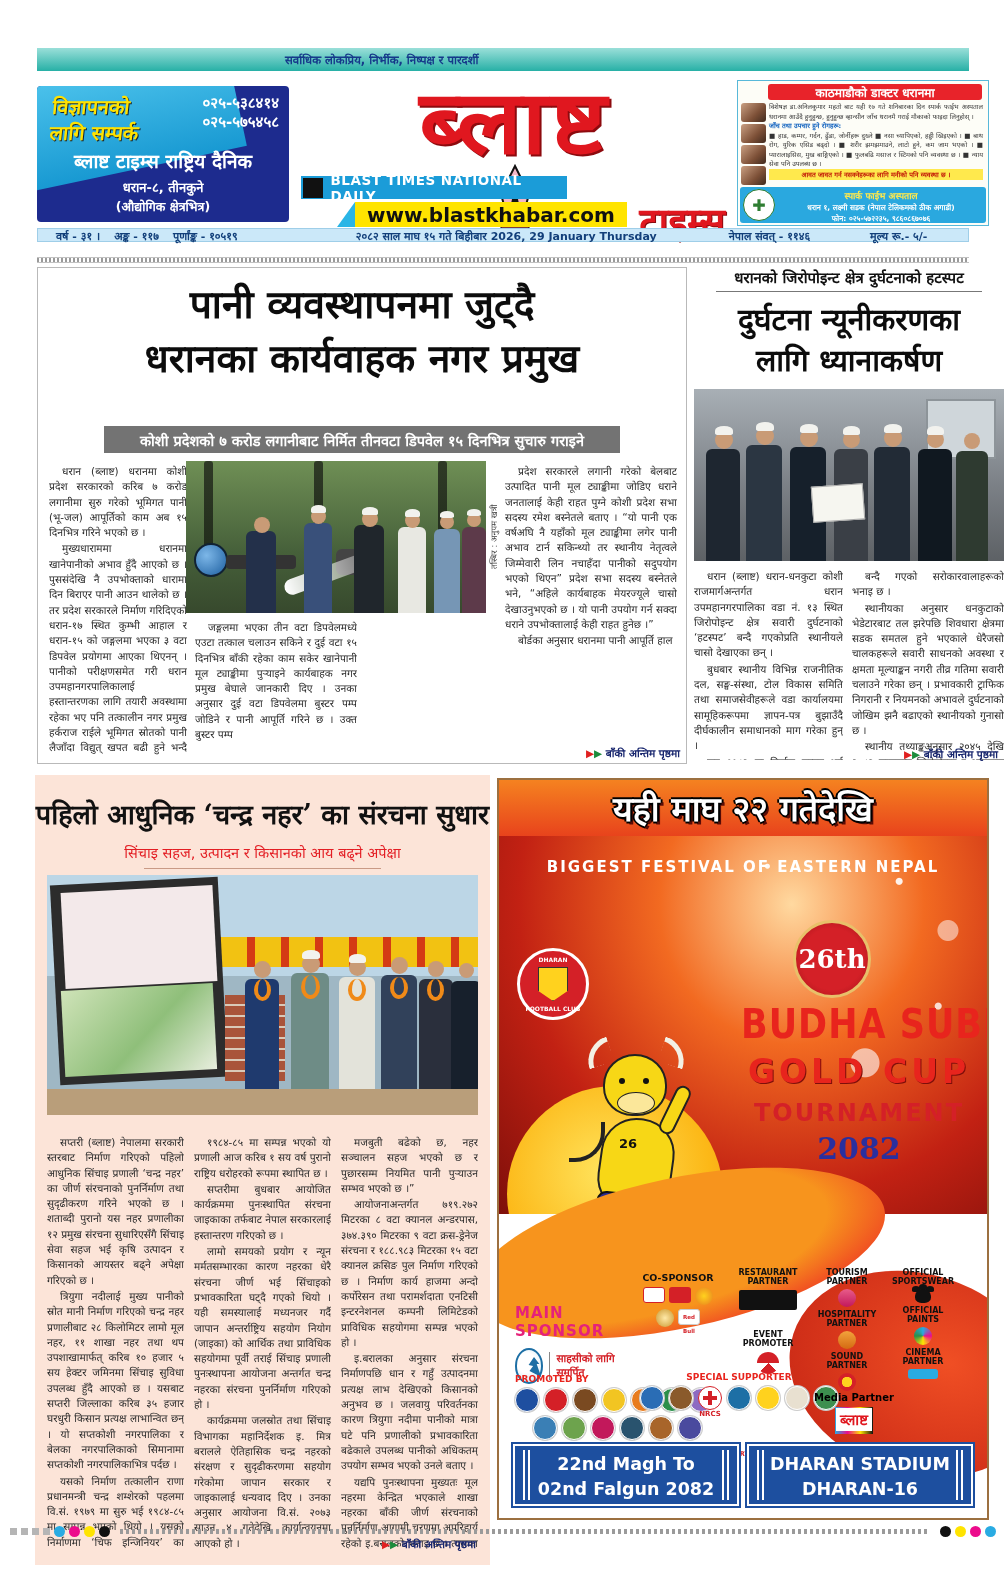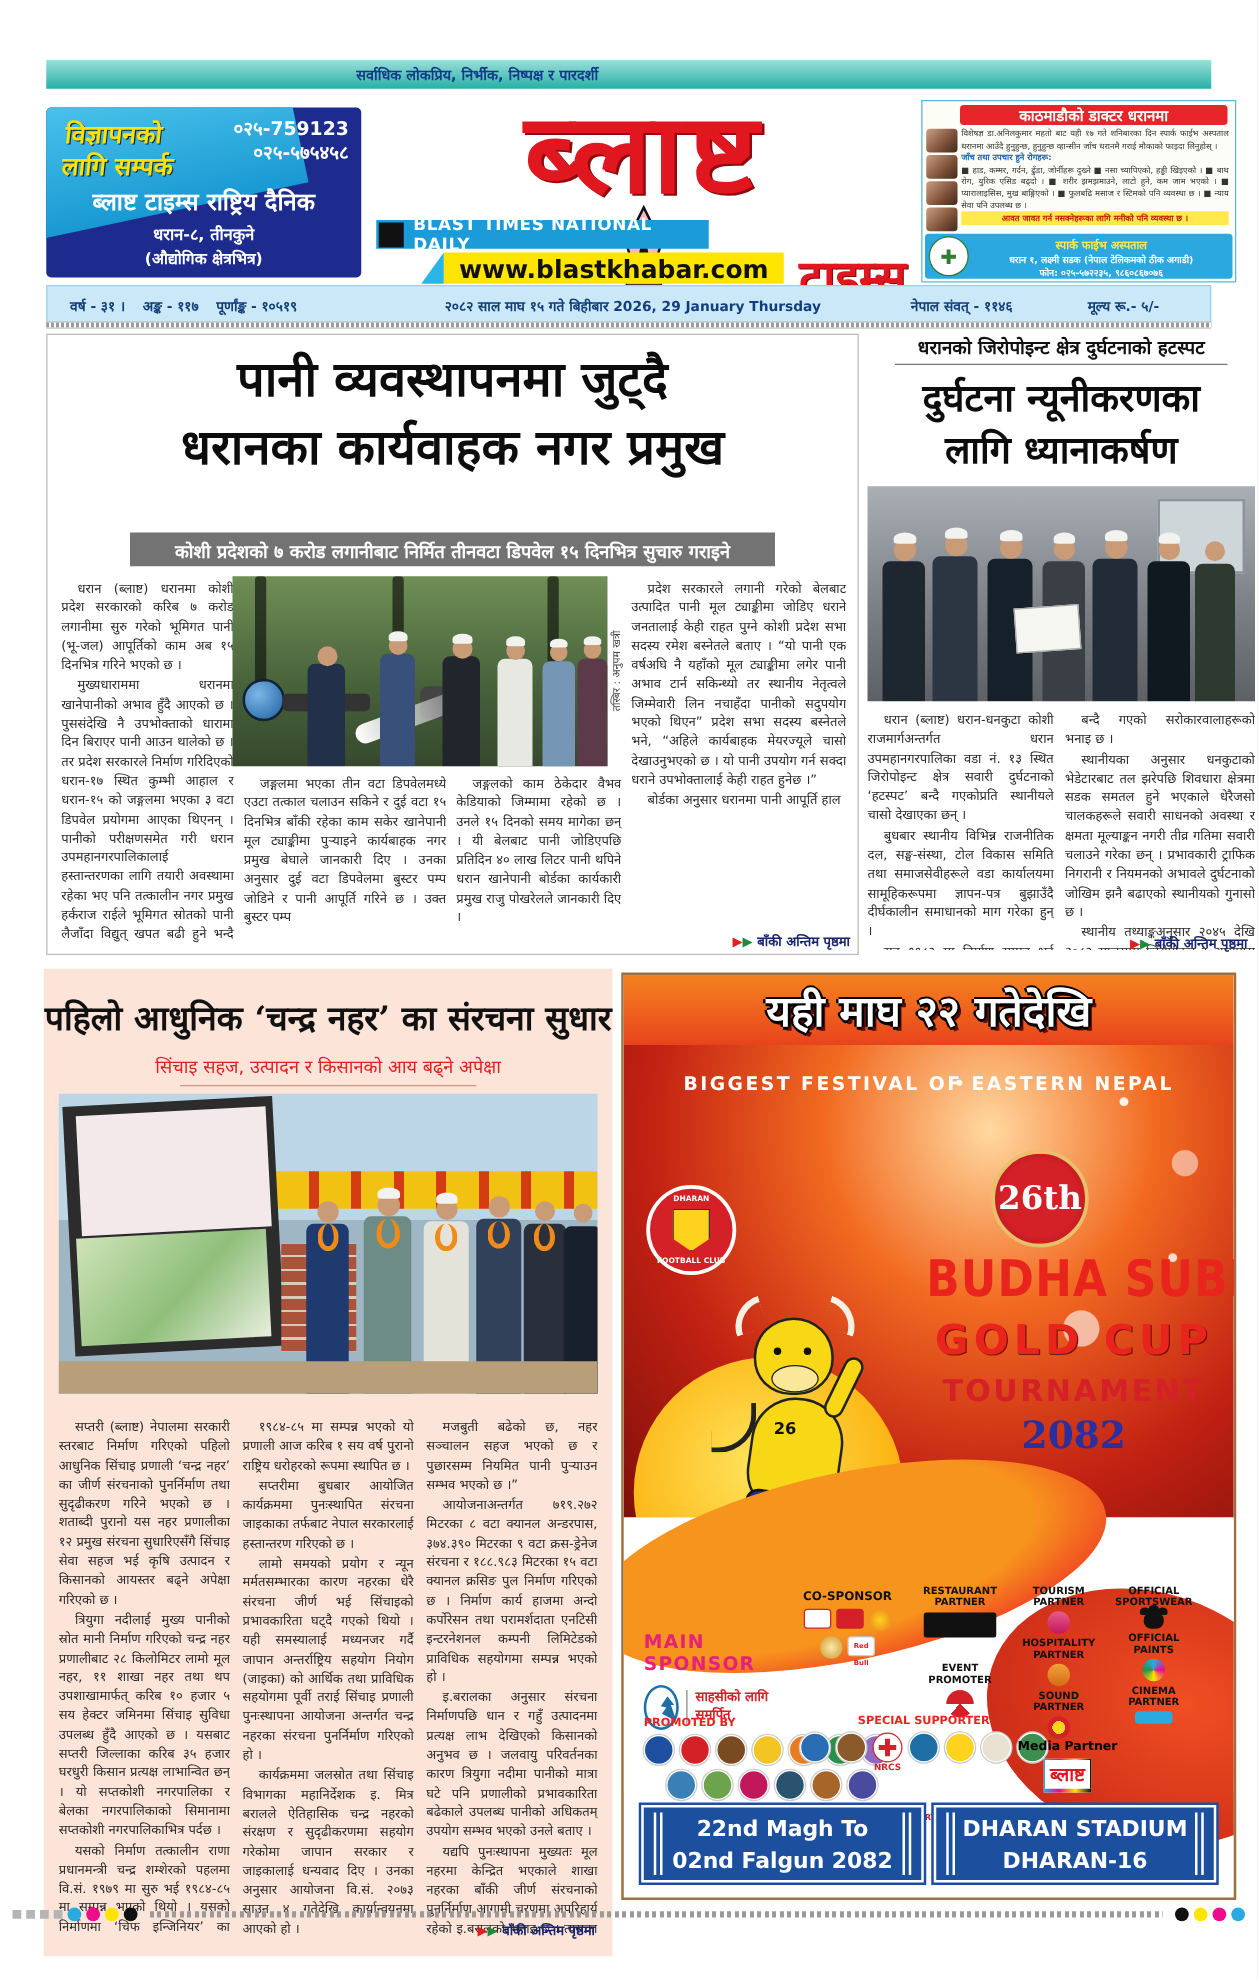--- a/index.html
+++ b/index.html
@@ -65,21 +65,21 @@
   #docad .d-foot { position:absolute; left:2px; right:2px; bottom:2px; height:36px;
     background:#2aa8df; border-radius:3px; color:#fff; text-align:center; padding-left:36px; }
   #docad .d-foot .h { color:#ffe94d; font-weight:800; font-size:9px; margin-top:2px; }
   #docad .d-foot .l { font-size:7.4px; font-weight:700; line-height:1.5; }
   #docad .d-logo { position:absolute; left:5px; bottom:4px; width:32px; height:32px;
     border-radius:50%; background:#fff; border:1px solid #2e7d32;
     display:flex; align-items:center; justify-content:center; color:#2e7d32;
     font-size:16px; font-weight:800; }
 
   
-  #dateline { position:absolute; left:37px; top:228px; width:932px; height:33px;
+  #dateline { position:absolute; left:37px; top:228px; width:932px; height:14px;
     background:#cbe8f9; border:1px solid #9fcee8; display:flex; align-items:center;
     font-size:11px; font-weight:700; color:#123f7a; }
   #dateline .g1 { margin-left:18px; display:flex; gap:14px; }
   #dateline .g2 { margin-left:118px; }
   #dateline .g3 { margin-left:72px; }
   #dateline .g4 { margin-left:60px; }
   #rule-dots { position:absolute; left:37px; top:257px; width:932px; height:6px;
     background:repeating-linear-gradient(90deg,#9a9a9a 0 2px,#fff 2px 4px);
     border-top:1px solid #c2c2c2; border-bottom:1px solid #c2c2c2; }
 
@@ -285,21 +285,21 @@
     <span>सर्वाधिक लोकप्रिय, निर्भीक, निष्पक्ष र पारदर्शी</span>
   </div>
 
   <div id="adcontact">
     <div class="diag"></div>
     <div class="who">
       <div>विज्ञापनको</div>
       <div>लागि सम्पर्क</div>
     </div>
     <div class="phones">
-      <div>०२५-759123</div>
+      <div>०२५-५३८४१४</div>
       <div>०२५-५७५४५८</div>
     </div>
     <div class="paper">ब्लाष्ट टाइम्स राष्ट्रिय दैनिक</div>
     <div class="addr1">धरान-८, तीनकुने</div>
     <div class="addr2">(औद्योगिक क्षेत्रभित्र)</div>
   </div>
 
   <div id="masthead">
     <div id="logo-main">ब्लाष्ट</div>
     <svg id="pen-nib" viewBox="0 0 44 66">
@@ -391,23 +391,20 @@
         <div class="head" style="left:254px;top:54px;width:14px;height:14px;"></div>
         <div class="cap" style="left:254px;top:50px;width:14px;height:7px;"></div>
       <div class="fig" style="left:276px;top:66px;width:24px;height:86px;background:#5d3a4a;"></div>
         <div class="head" style="left:281px;top:52px;width:14px;height:14px;"></div>
         <div class="cap" style="left:281px;top:48px;width:14px;height:7px;"></div>
     </div>
     <div id="lead-caption">तस्बिर : अनुपम खत्री</div>
 
     <div class="cols c2">
         <p>जङ्गलमा भएका तीन वटा डिपवेलमध्ये एउटा तत्काल चलाउन सकिने र दुई वटा १५ दिनभित्र बाँकी रहेका काम सकेर खानेपानी मूल ट्याङ्कीमा पुर्‍याइने कार्यबाहक नगर प्रमुख बेघाले जानकारी दिए । उनका अनुसार दुई वटा डिपवेलमा बुस्टर पम्प जोडिने र पानी आपूर्ति गरिने छ । उक्त बुस्टर पम्प</p>
-      </div>
-    <div class="cols c3">
-        <p>जङ्गलको काम ठेकेदार वैभव केडियाको जिम्मामा रहेको छ । उनले १५ दिनको समय मागेका छन् । यी बेलबाट पानी जोडिएपछि प्रतिदिन ४० लाख लिटर पानी थपिने धरान खानेपानी बोर्डका कार्यकारी प्रमुख राजु पोखरेलले जानकारी दिए ।</p>
       </div>
     <div class="cols c4">
         <p>प्रदेश सरकारले लगानी गरेको बेलबाट उत्पादित पानी मूल ट्याङ्कीमा जोडिए धराने जनतालाई केही राहत पुग्ने कोशी प्रदेश सभा सदस्य रमेश बस्नेतले बताए । “यो पानी एक वर्षअघि नै यहाँको मूल ट्याङ्कीमा लगेर पानी अभाव टार्न सकिन्थ्यो तर स्थानीय नेतृत्वले जिम्मेवारी लिन नचाहँदा पानीको सदुपयोग भएको थिएन” प्रदेश सभा सदस्य बस्नेतले भने, “अहिले कार्यबाहक मेयरज्यूले चासो देखाउनुभएको छ । यो पानी उपयोग गर्न सक्दा धराने उपभोक्तालाई केही राहत हुनेछ ।”</p>
         <p>बोर्डका अनुसार धरानमा पानी आपूर्ति हाल</p>
       </div>
 
     <div class="cont">
       <span class="a1">▶</span><span class="a2">▶</span> <span>बाँकी अन्तिम पृष्ठमा</span>
     </div>
   </div>

